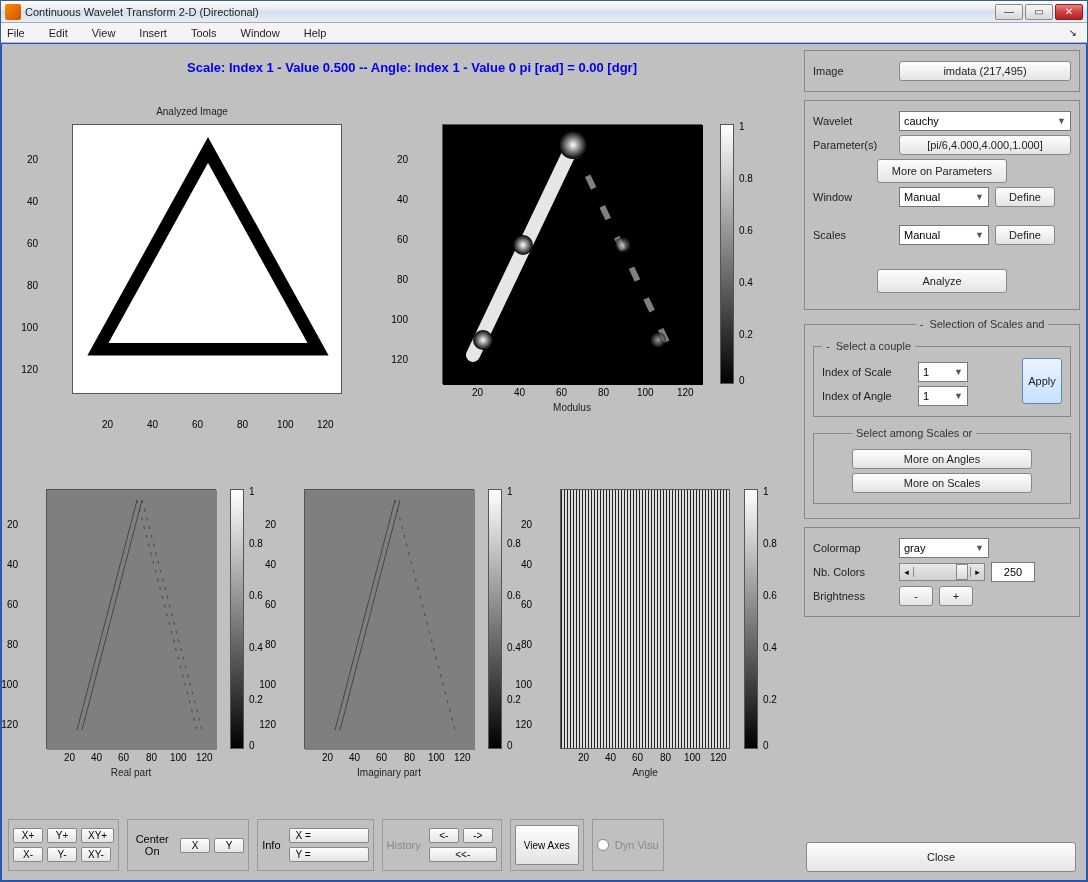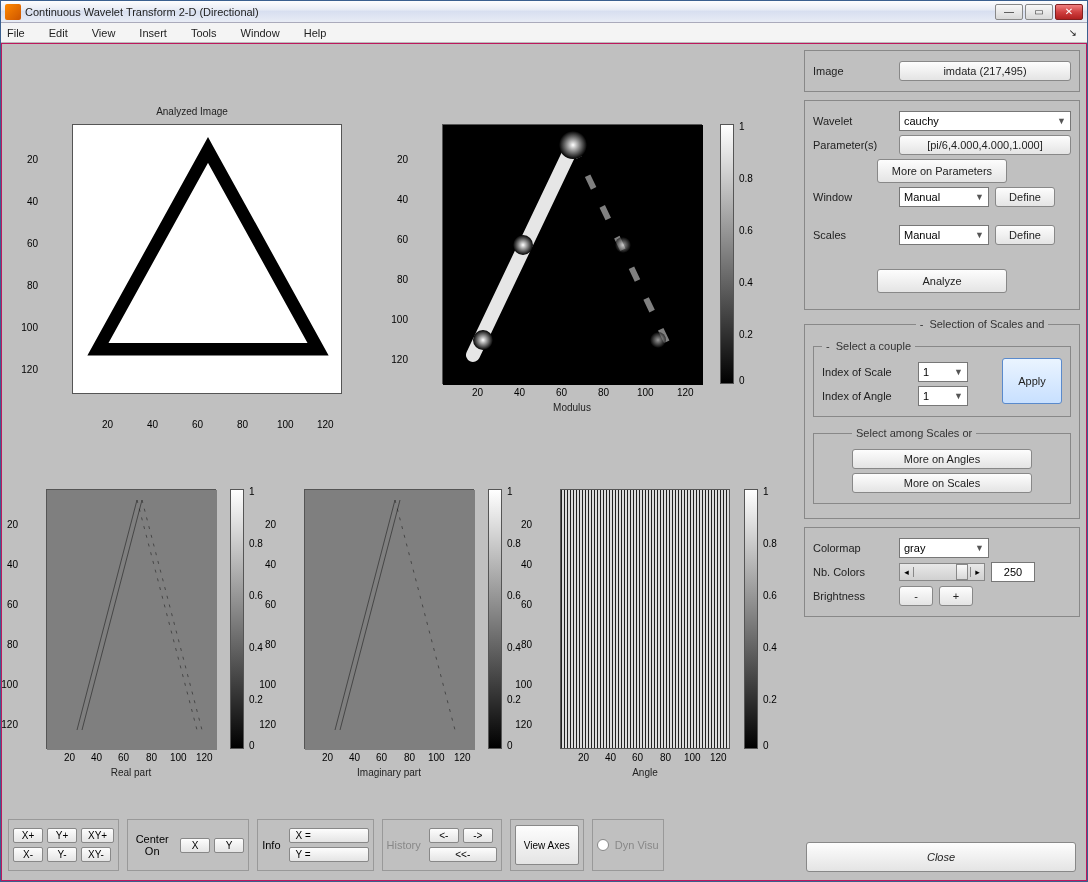--- a/index.html
+++ b/index.html
@@ -1,17 +1,17 @@
 <!DOCTYPE html>
 <html><head>
 <meta charset="utf-8">
 <style>
   * { box-sizing: border-box; margin: 0; padding: 0; font-family: "Segoe UI", Tahoma, sans-serif; font-size: 11px; }
   body { background: #f0f0f0; width: 1088px; height: 882px; overflow: hidden; }
-  .window { border: 1px solid #3a5f8f; width: 1088px; height: 882px; position: relative; background: #be185d; }
+  .window { border: 1px solid #3a5f8f; width: 1088px; height: 882px; position: relative; background: #1d4ed8; }
   .titlebar { height: 22px; background: linear-gradient(#fdfdfe,#e8ecf5 40%,#d8dff0 50%,#e8ecf5); display:flex; align-items:center; padding:0 4px; border-bottom:1px solid #aab; }
   .titlebar .icon { width:16px;height:16px;margin-right:4px;background:linear-gradient(135deg,#ff8800,#cc5500);border-radius:2px; }
   .titlebar .title { flex:1; color:#222; }
   .winbtns { display:flex; gap:2px; }
   .winbtn { width:28px;height:16px;border:1px solid #888;border-radius:2px;background:linear-gradient(#f8f8f8,#d8d8d8);display:flex;align-items:center;justify-content:center;font-size:10px;color:#333;}
   .winbtn.close{background:linear-gradient(#f08080,#d04040,#b02020);color:#fff;border-color:#802020;}
   .menubar { height:20px; background:#f4f4f4; border-bottom:1px solid #bbb; padding:0 6px; display:flex; gap:24px; align-items:center;}
   .menubar span { color:#222; cursor:default;}
   .docktoggle { margin-left:auto; font-size:10px; color:#555; padding-right:4px;}
   .content { position:absolute; top:43px; left:1px; right:1px; bottom:1px; background:#c0c0c0; }
@@ -39,21 +39,21 @@
   .slider .ar { width:14px;text-align:center;border-right:1px solid #888; font-size:9px;}
   .slider .ar.r{border-left:1px solid #888;border-right:none;}
   .slider .track{flex:1;position:relative;height:100%;}
   .slider .thumb{position:absolute;width:12px;height:100%;background:linear-gradient(#fafafa,#d8d8d8);border:1px solid #888; right:2px;}
   .bottombar { position:absolute; bottom:6px; left:6px; right:6px; height:58px; display:flex; gap:8px; align-items:center;}
   .bgroup { border:1px solid #999; background:#c0c0c0; padding:4px; height:52px; display:flex; flex-direction:column; justify-content:center; gap:4px;}
   .btnsm { background:linear-gradient(#fdfdfd,#e4e4e4); border:1px solid #888; border-radius:2px; font-size:10px; padding:1px 6px; text-align:center; min-width:30px;}
   .brow { display:flex; gap:4px; align-items:center;}
   .grey { color:#888;}
   .radio { width:12px;height:12px;border:1px solid #888;border-radius:50%;background:#fff;display:inline-block;vertical-align:middle;}
-  .closebtnwrap { position:absolute; bottom:8px; right:10px; width:270px;font-style:italic;}
+  .closebtnwrap { position:absolute; bottom:8px; right:10px; width:270px;}
 </style>
 </head>
 <body>
 
 <div class="window">
   <div class="titlebar">
     <div class="icon"></div>
     <div class="title">Continuous Wavelet Transform 2-D (Directional)</div>
     <div class="winbtns">
       <div class="winbtn">—</div>
@@ -66,20 +66,21 @@
     <span>Edit</span>
     <span>View</span>
     <span>Insert</span>
     <span>Tools</span>
     <span>Window</span>
     <span>Help</span>
     <span class="docktoggle">↘</span>
   </div>
 
   <div class="content">
+    <div class="headingline">Scale: Index 1 - Value 0.500  --  Angle: Index 1 - Value  0 pi [rad] = 0.00 [dgr]</div>
 
     <div class="plotzone">
 
       <div class="panel" style="left:30px;top:30px;width:300px;height:300px;">
         <div class="axlabel" style="top:-18px;">Analyzed Image</div>
         <div class="axesbox" style="left:30px;top:0;width:270px;height:270px;background:#fff;">
           <svg width="270" height="270" viewBox="0 0 130 130" preserveAspectRatio="none">
             <polygon points="65,12 118,108 12,108" fill="#fff" stroke="#000" stroke-width="6"></polygon>
           </svg>
         </div>
@@ -302,21 +303,21 @@
                   </div>
                 </div>
               <div class="row">
                   <div class="lbl" style="width:90px">Index of Angle</div>
                 <div class="select" style="width:50px">
                     <span>1</span>
                     <span class="arrow">▼</span>
                   </div>
                 </div>
             </div>
-            <div class="btn" style="width:60px;height:46px;display:flex;align-items:center;justify-content:center;background:linear-gradient(#eaf4ff,#c8e0ff);border-color:#5a8acc;">Apply</div>
+            <div class="btn" style="width:40px;height:46px;display:flex;align-items:center;justify-content:center;background:linear-gradient(#eaf4ff,#c8e0ff);border-color:#5a8acc;">Apply</div>
           </div>
         </fieldset>
         <fieldset>
           <legend style="margin-left:30px;"><span>Select among Scales or</span></legend>
           <div class="row" style="justify-content:center;">
               <div class="btn" style="width:180px">More on Angles</div>
             </div>
           <div class="row" style="justify-content:center;">
               <div class="btn" style="width:180px">More on Scales</div>
             </div>

